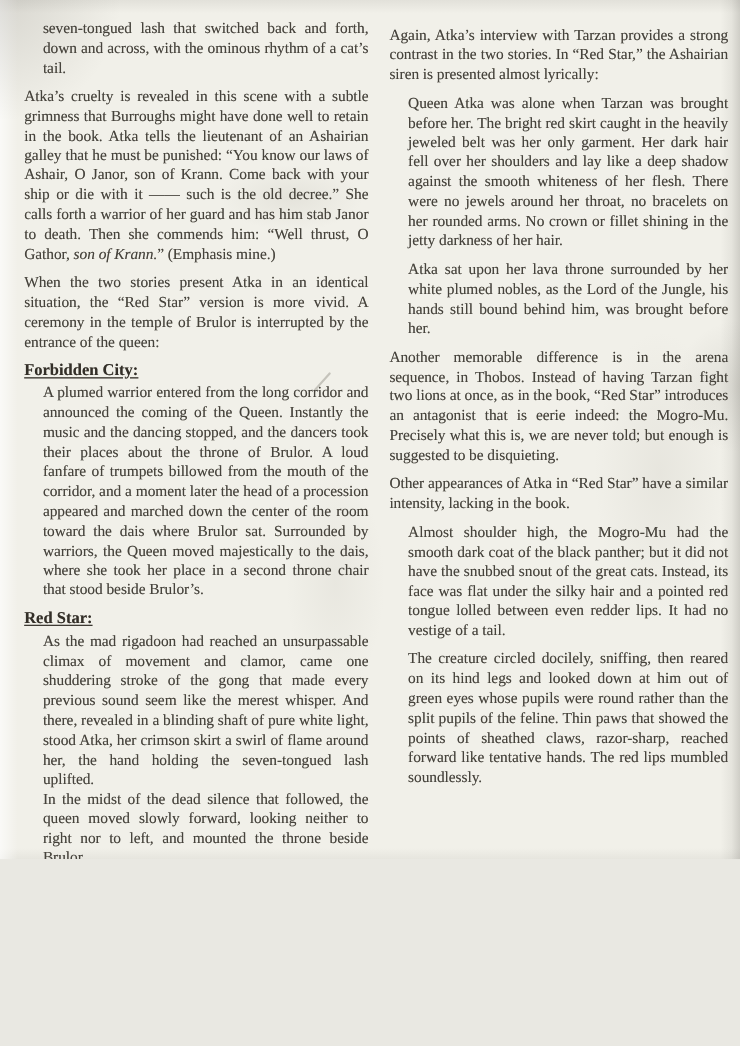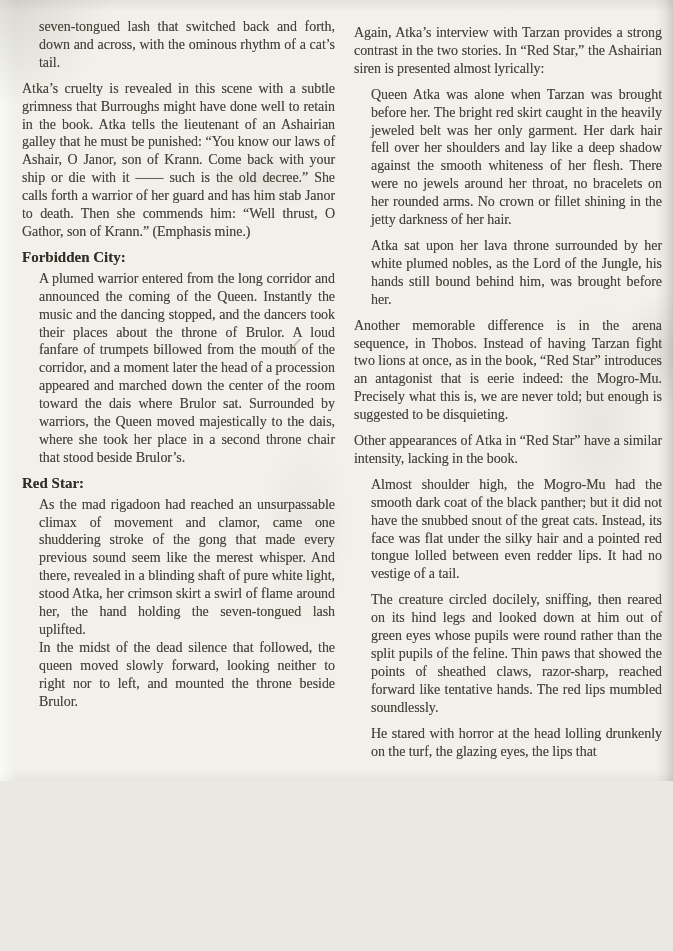--- a/index.html
+++ b/index.html
@@ -24,24 +24,24 @@
     font-size:14px;line-height:17.9px;letter-spacing:-0.05px;
     color:#46433c;text-align:justify;
     text-shadow:0 0 0.5px rgba(72,68,60,0.5);
   }
   .col-left{left:22px;top:18px;width:313px;}
   .col-right{left:354px;top:24px;width:308px;}
   .p{margin:0 0 8px 0;}
   .q{margin:0 0 8px 17px;}
   .h{
     font-weight:bold;font-size:15px;color:#332f28;
-    text-underline-offset:2px;
+    text-decoration:underline;text-underline-offset:2px;
     margin:1px 0 3px 0;text-align:left;letter-spacing:0;
   }
-  .it{margin-top:24px;}
+  .it{font-style:italic;margin-top:24px;}
   .footer-rule{
     position:absolute;left:10px;right:5px;top:907px;height:1px;
     background:linear-gradient(90deg,#8b8a84,#77766f 60%,#8b8a84);
   }
   .tick-mark{
     position:absolute;left:419px;top:900px;width:2px;height:9px;
     background:rgba(70,67,60,0.55);transform:rotate(3deg);
   }
   .scratch-mark{
     position:absolute;left:282px;top:346px;width:22px;height:2px;
@@ -68,35 +68,35 @@
 <div class="page">
 
   <div class="smudge smudge-1"></div>
   <div class="smudge smudge-2"></div>
   <div class="smudge smudge-3"></div>
   <div class="scratch-mark"></div>
 
   <div class="col col-left">
     <p class="q">seven-tongued lash that switched back and forth, down and across, with the ominous rhythm of a cat’s tail.</p>
     <p class="p"><span>Atka’s cruelty is revealed in this scene with a subtle grimness that Burroughs might have done well to retain in the book. Atka tells the lieutenant of an Ashairian galley that he must be punished: “You know our laws of Ashair, O Janor, son of Krann. Come back with your ship or die with it —— such is the old decree.” She calls forth a warrior of her guard and has him stab Janor to death. Then she commends him: “Well thrust, O Gathor, </span><span class="it">son of Krann.</span><span>” (Emphasis mine.)</span></p>
+    <p class="p">When the two stories present Atka in an identical situation, the “Red Star” version is more vivid. A ceremony in the temple of Brulor is interrupted by the entrance of the queen:</p>
     <h3 class="h">Forbidden City:</h3>
     <p class="q">A plumed warrior entered from the long corridor and announced the coming of the Queen. Instantly the music and the dancing stopped, and the dancers took their places about the throne of Brulor. A loud fanfare of trumpets billowed from the mouth of the corridor, and a moment later the head of a procession appeared and marched down the center of the room toward the dais where Brulor sat. Surrounded by warriors, the Queen moved majestically to the dais, where she took her place in a second throne chair that stood beside Brulor’s.</p>
     <h3 class="h">Red Star:</h3>
     <p class="q"><span>As the mad rigadoon had reached an unsurpassable climax of movement and clamor, came one shuddering stroke of the gong that made every previous sound seem like the merest whisper. And there, revealed in a blinding shaft of pure white light, stood Atka, her crimson skirt a swirl of flame around her, the hand holding the seven-tongued lash uplifted.</span><br><span>In the midst of the dead silence that followed, the queen moved slowly forward, looking neither to right nor to left, and mounted the throne beside Brulor.</span></p>
   </div>
 
   <div class="col col-right">
     <p class="p">Again, Atka’s interview with Tarzan provides a strong contrast in the two stories. In “Red Star,” the Ashairian siren is presented almost lyrically:</p>
     <p class="q">Queen Atka was alone when Tarzan was brought before her. The bright red skirt caught in the heavily jeweled belt was her only garment. Her dark hair fell over her shoulders and lay like a deep shadow against the smooth whiteness of her flesh. There were no jewels around her throat, no bracelets on her rounded arms. No crown or fillet shining in the jetty darkness of her hair.</p>
     <p class="q">Atka sat upon her lava throne surrounded by her white plumed nobles, as the Lord of the Jungle, his hands still bound behind him, was brought before her.</p>
     <p class="p">Another memorable difference is in the arena sequence, in Thobos. Instead of having Tarzan fight two lions at once, as in the book, “Red Star” introduces an antagonist that is eerie indeed: the Mogro-Mu. Precisely what this is, we are never told; but enough is suggested to be disquieting.</p>
     <p class="p">Other appearances of Atka in “Red Star” have a similar intensity, lacking in the book.</p>
     <p class="q">Almost shoulder high, the Mogro-Mu had the smooth dark coat of the black panther; but it did not have the snubbed snout of the great cats. Instead, its face was flat under the silky hair and a pointed red tongue lolled between even redder lips. It had no vestige of a tail.</p>
     <p class="q">The creature circled docilely, sniffing, then reared on its hind legs and looked down at him out of green eyes whose pupils were round rather than the split pupils of the feline. Thin paws that showed the points of sheathed claws, razor-sharp, reached forward like tentative hands. The red lips mumbled soundlessly.</p>
-    <p class="q">He stared with horror at the head lolling drunkenly on the turf, the glazing eyes, the lips that</p>
   </div>
 
   <div class="footer-rule"></div>
   <div class="tick-mark"></div>
 
   <div class="footer-item footer-journal">Burroughs Bulletin</div>
   <div class="footer-item footer-page">- 26 -</div>
   <div class="footer-item footer-issue">Spring, 2005</div>
 
 </div>

